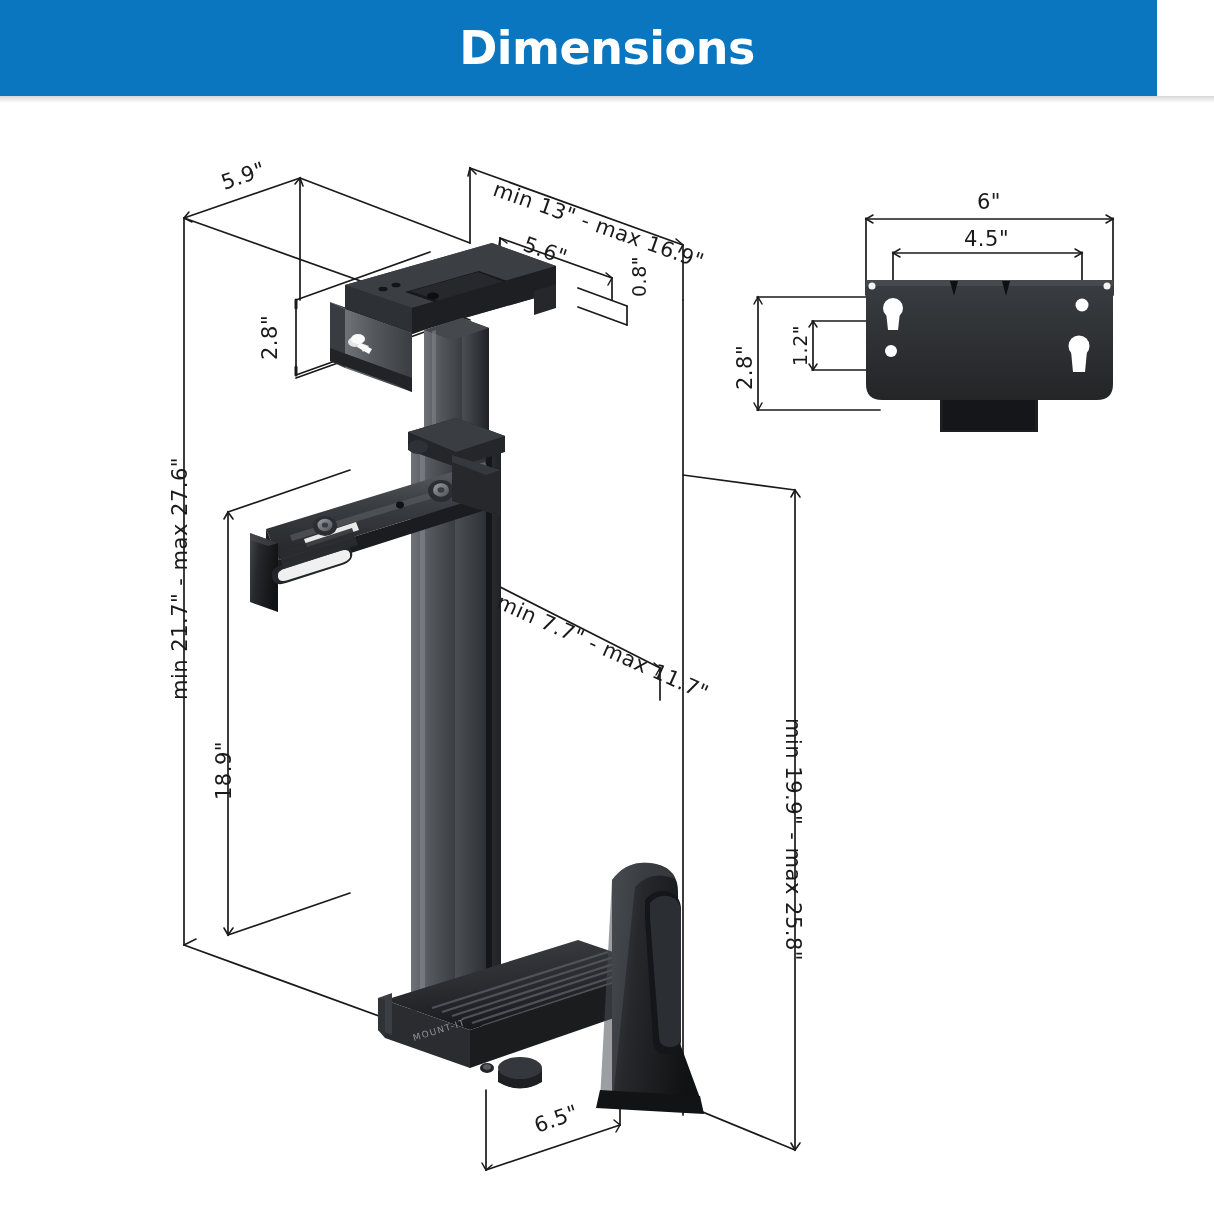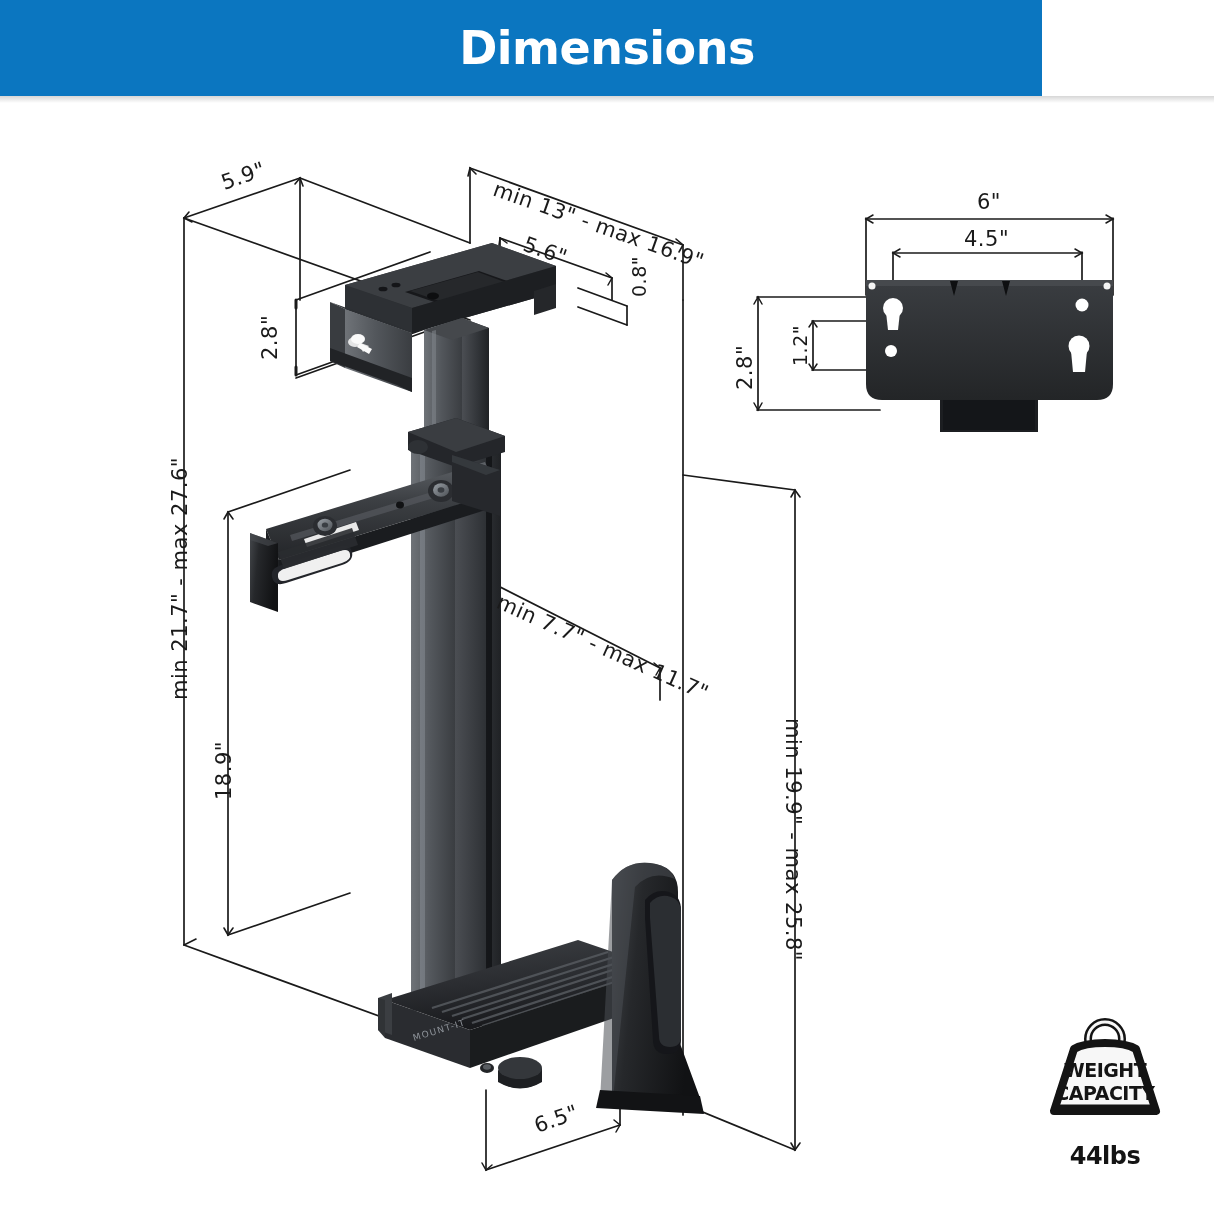--- a/index.html
+++ b/index.html
@@ -8,21 +8,21 @@
     width:1214px;height:1214px;
     background:#ffffff;
     font-family:"DejaVu Sans", sans-serif;
     overflow:hidden;
     position:relative;
   }
   #stage{position:absolute;left:0;top:0;width:1214px;height:1214px;}
 
   
   .header{
-    position:absolute;left:0;top:0;width:1042px;height:96px;
+    position:absolute;left:0;top:0;width:1157px;height:96px;
     background:#0b76c0;
   }
   .header-title{
     position:absolute;left:0;top:0;width:1214px;height:96px;
     display:flex;align-items:center;justify-content:center;
     color:#ffffff;
     font-family:"DejaVu Sans", sans-serif;
     font-weight:bold;
     font-size:46px;
     letter-spacing:-0.5px;
@@ -378,27 +378,14 @@
   <div class="dim" style="left:531px;top:1115px;transform:rotate(-19deg);transform-origin:left top;">6.5"</div>
 
   <div class="dim" style="left:977px;top:190px;">6"</div>
 
   <div class="dim" style="left:964px;top:227px;">4.5"</div>
 
   <div class="dim" style="left:733px;top:390px;transform:rotate(-90deg);transform-origin:left top;">2.8"</div>
 
   <div class="dim dim-sm" style="left:789px;top:366px;transform:rotate(-90deg);transform-origin:left top;">1.2"</div>
 
-  <div class="badge">
-    <svg width="150" height="120" viewBox="0 0 150 120">
-
-      <circle cx="75" cy="24" r="17" fill="none" stroke="#141414" stroke-width="8"></circle>
-      <circle cx="75" cy="24" r="17" fill="none" stroke="#f7f7f7" stroke-width="3"></circle>
-
-      <path d="M44,34 q10,-6 31,-6 q21,0 31,6 L126,96 L24,96 Z" fill="#f7f7f7" stroke="#141414" stroke-width="8" stroke-linejoin="round"></path>
-      <path d="M24,92 L126,92" stroke="#141414" stroke-width="5"></path>
-      <text x="75" y="62" text-anchor="middle" font-family="DejaVu Sans, sans-serif" font-size="19" font-weight="bold" fill="#141414" letter-spacing="-0.5">WEIGHT</text>
-      <text x="75" y="85" text-anchor="middle" font-family="DejaVu Sans, sans-serif" font-size="19" font-weight="bold" fill="#141414" letter-spacing="-0.5">CAPACITY</text>
-    </svg>
-    <div class="badge-lbs">44lbs</div>
-  </div>
 
 </div>
 
 </body></html>

